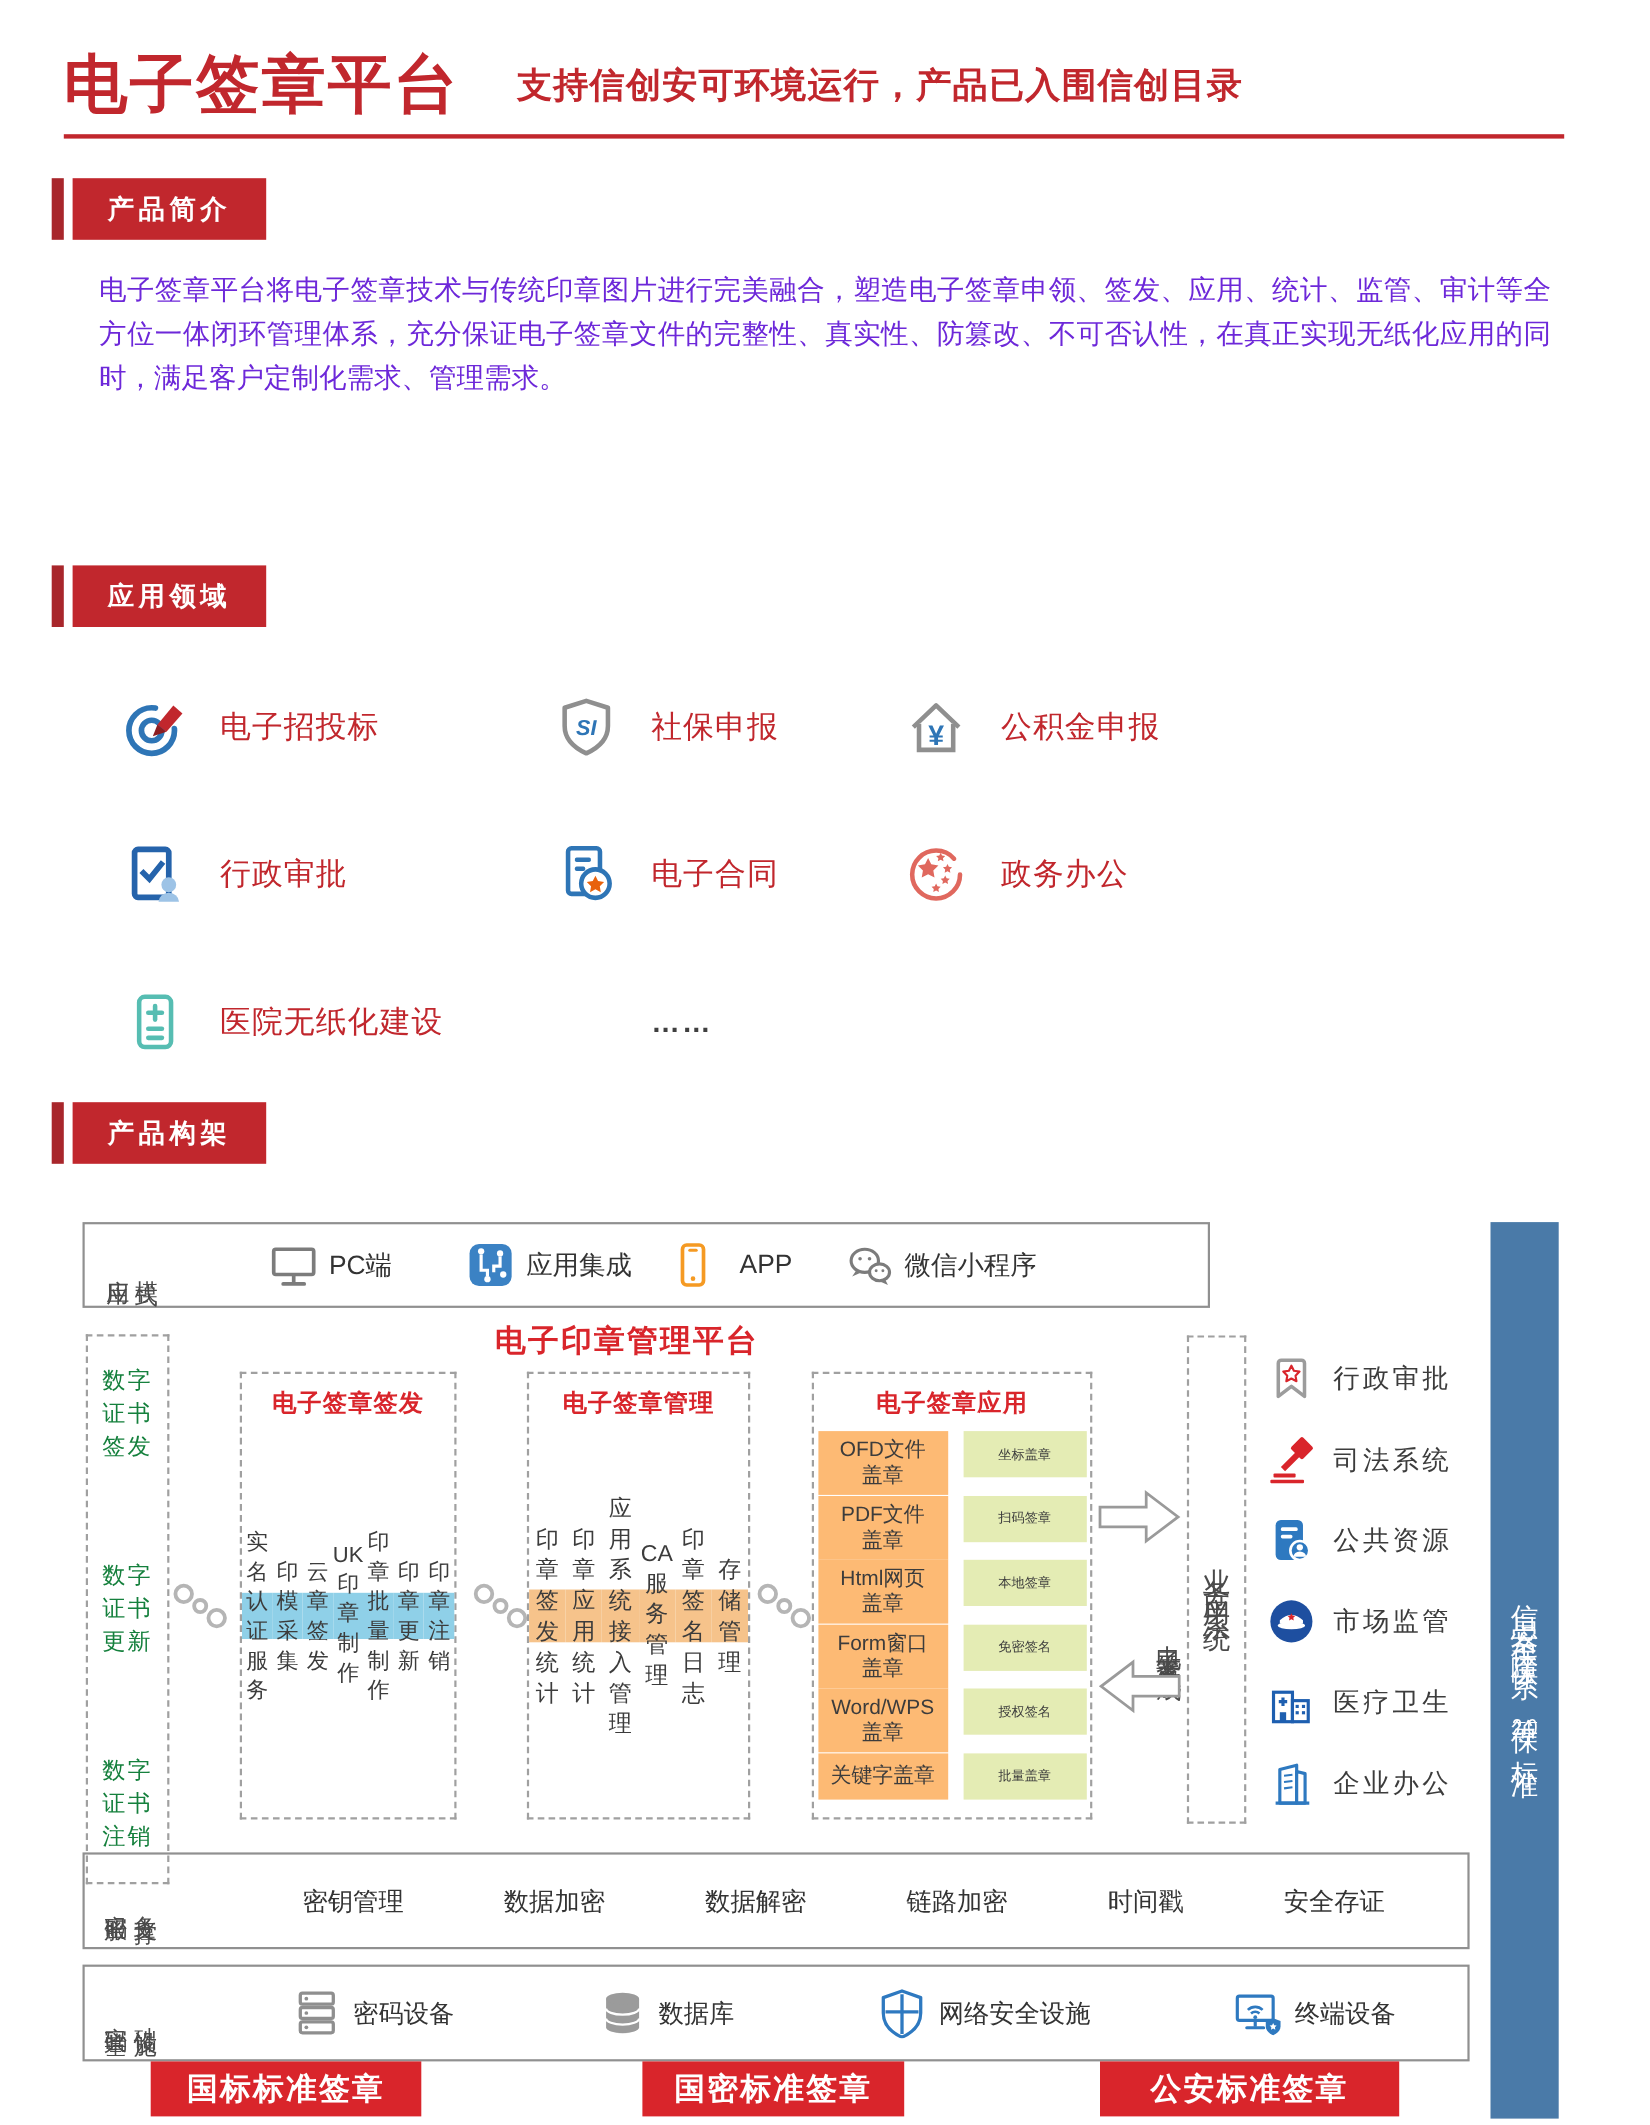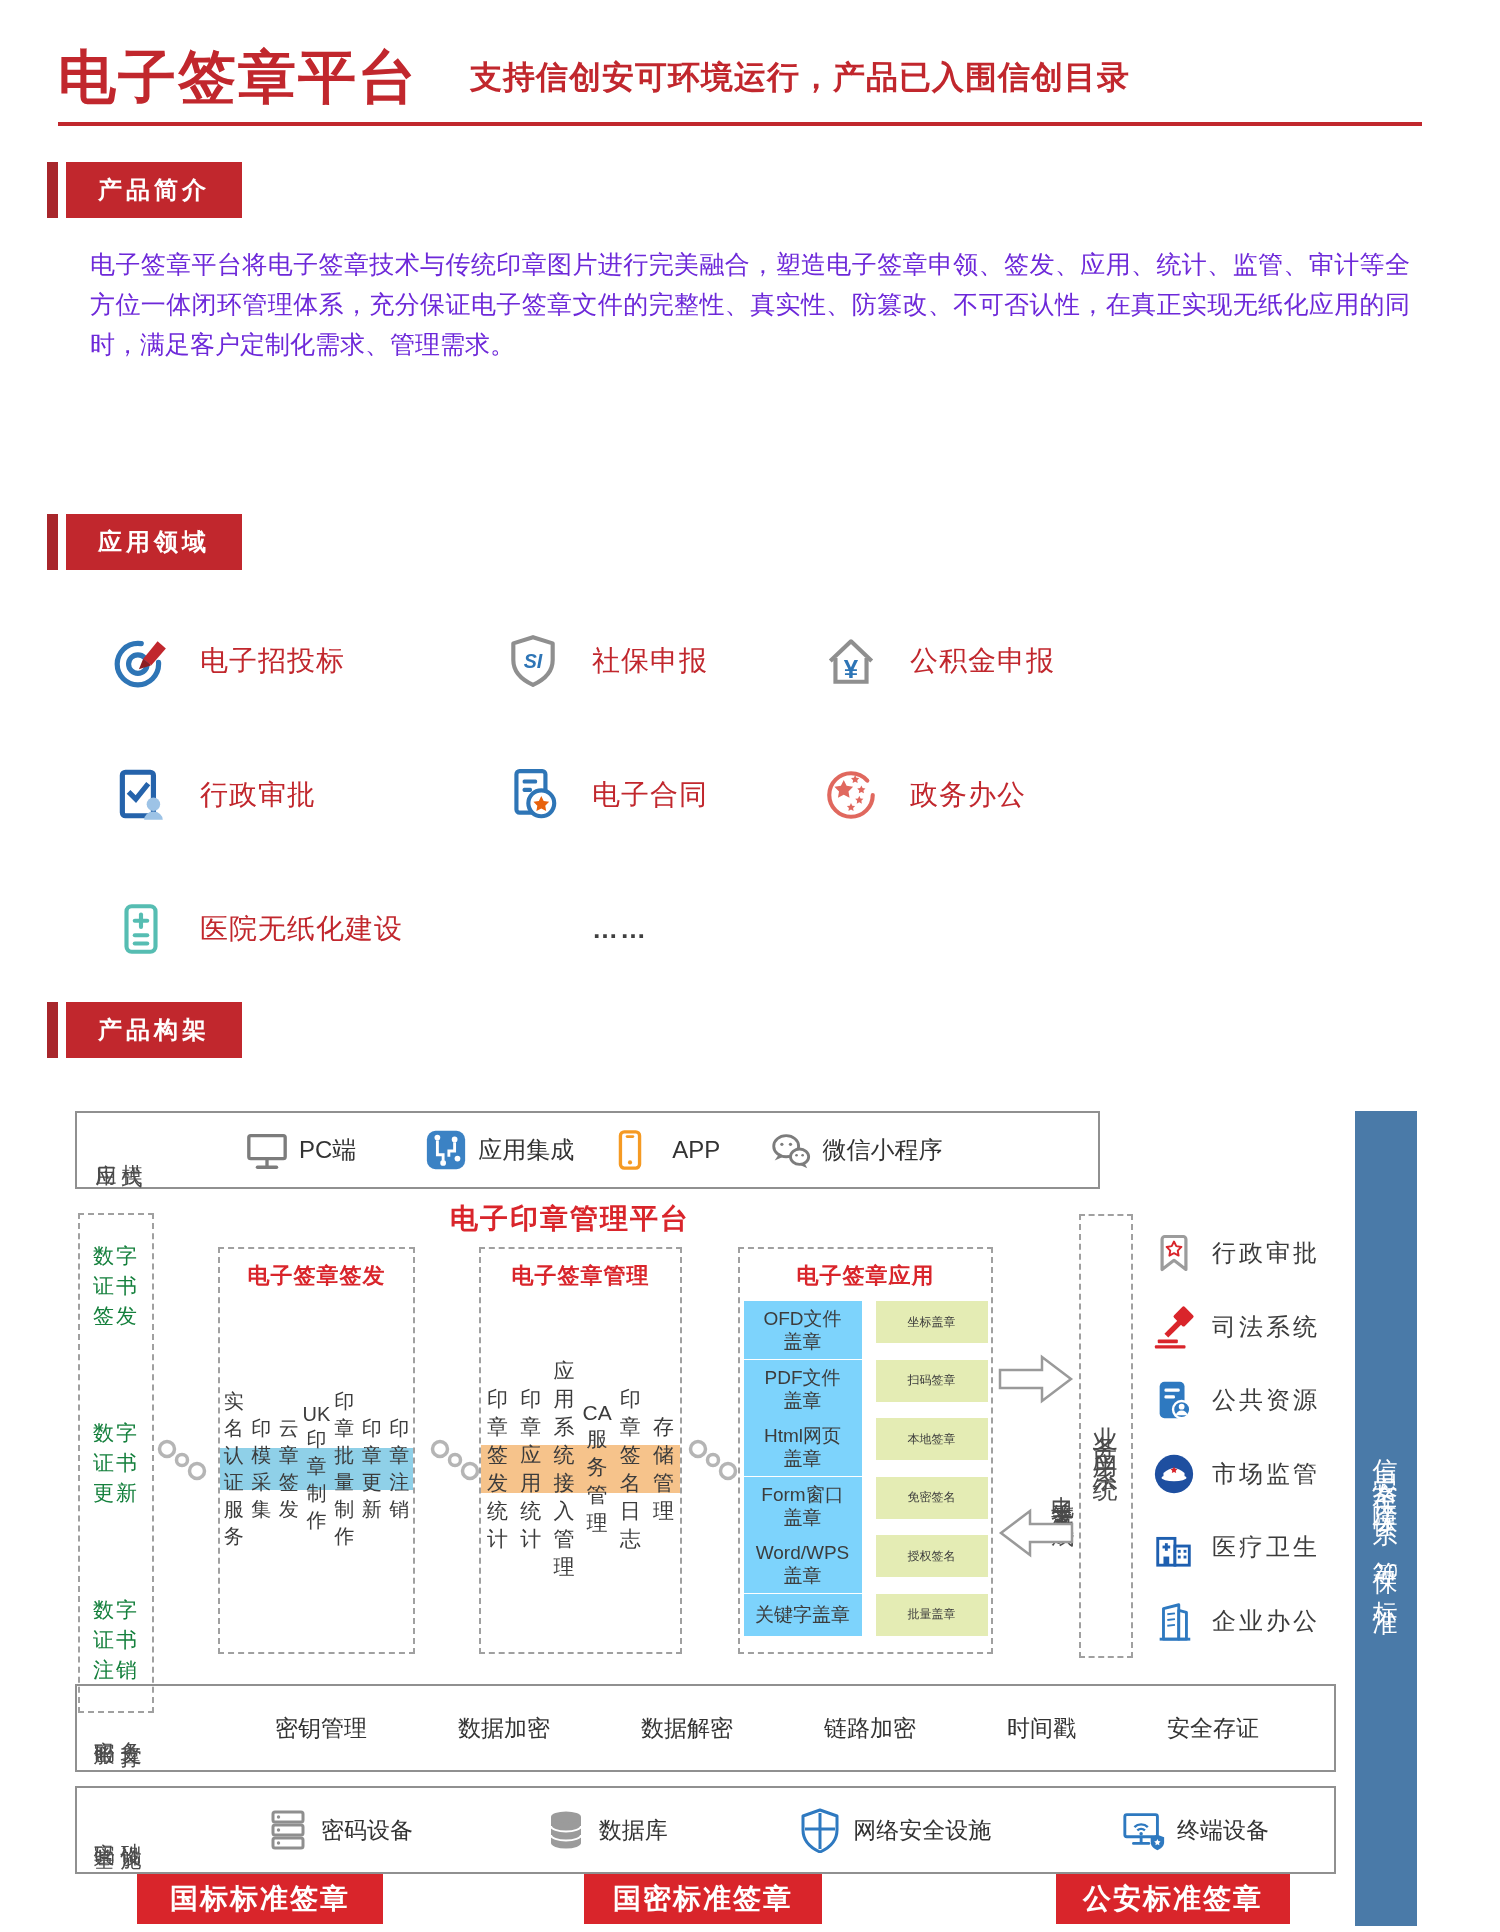--- a/index.html
+++ b/index.html
@@ -53,21 +53,21 @@
 
   .grp{top:141px;height:407px;display:flex;flex-direction:column;align-items:center;box-sizing:border-box;padding-bottom:6px;}
   .g1{left:158px;width:197px;} .g2{left:419px;width:203px;} .g3{left:678px;width:255px;}
   .g-title{margin-top:12px;font-size:22px;font-weight:bold;color:#d9252b;letter-spacing:1px;}
   .g-list{flex:1;width:100%;display:flex;flex-direction:row;align-items:center;justify-content:space-evenly;}
   .cell{display:flex;align-items:center;justify-content:center;color:#3c3c3c;text-align:center;}
   .b-cell{width:172px;height:42px;background:#8fd0e8;font-size:20px;}
   .o-cell{width:182px;height:48px;background:#f6c38b;font-size:21px;}
   .g3-cols{flex:1;width:100%;display:flex;justify-content:center;gap:14px;}
   .g3-col{display:flex;flex-direction:column;justify-content:space-between;padding:10px 0 10px;}
-  .gl-cell{width:118px;height:58px;background:#7dd3fc;font-size:19px;line-height:23px;white-space:pre-line;}
+  .gl-cell{width:118px;height:58px;background:#fdba74;font-size:19px;line-height:23px;white-space:pre-line;}
   .g3-colL .gl-cell:last-child{height:42px;}
   .gr-cell{width:112px;height:42px;background:#e4ecb4;font-size:12px;}
 
   .arrow{width:76px;height:50px;}
   .arrowR{left:938px;top:248px;} .arrowL{left:938px;top:402px;}
   .integ{left:950px;top:300px;width:70px;height:176px;writing-mode:vertical-rl;
          font-size:23px;color:#4a4a4a;letter-spacing:4px;display:flex;justify-content:center;}
   .integ span{display:block;line-height:34px;}
 
   .bizbox{left:1019px;top:108px;width:50px;height:440px;display:flex;align-items:center;justify-content:center;}
@@ -87,21 +87,21 @@
   .crow1{top:578px;} .crow2{top:680px;}
   .crow .vlabel{margin-left:14px;line-height:27px;}
   .svc-items{flex:1;display:flex;justify-content:space-between;align-items:center;padding:0 75px 0 130px;}
   .svc-items span{font-size:23px;color:#333;}
   .infra-items{flex:1;display:flex;justify-content:space-between;align-items:center;padding:0 65px 0 120px;}
   .infra-item{display:flex;align-items:center;gap:10px;font-size:23px;color:#333;}
   .if-icon{width:46px;height:46px;flex:0 0 46px;}
 
   .std{top:768px;height:50px;background:#d9252b;color:#fff;font-size:28px;font-weight:600;letter-spacing:2px;
        display:flex;align-items:center;justify-content:center;}
-  .std1{left:77px;width:246px;} .std2{left:524px;width:238px;} .std3{left:996px;width:234px;}
+  .std1{left:77px;width:246px;} .std2{left:524px;width:238px;} .std3{left:940px;width:272px;}
 
   svg{display:block;width:100%;height:100%;}
 </style>
 </head>
 <body>
 
 <div class="page">
 
   <div class="hdr">
     <h1>电子签章平台</h1>

